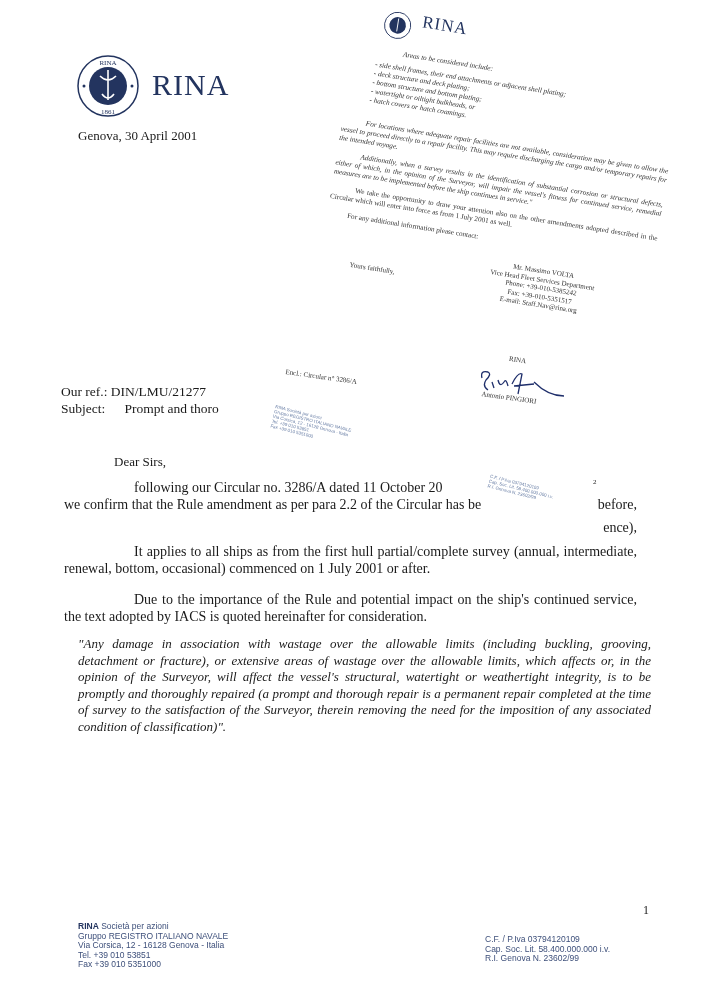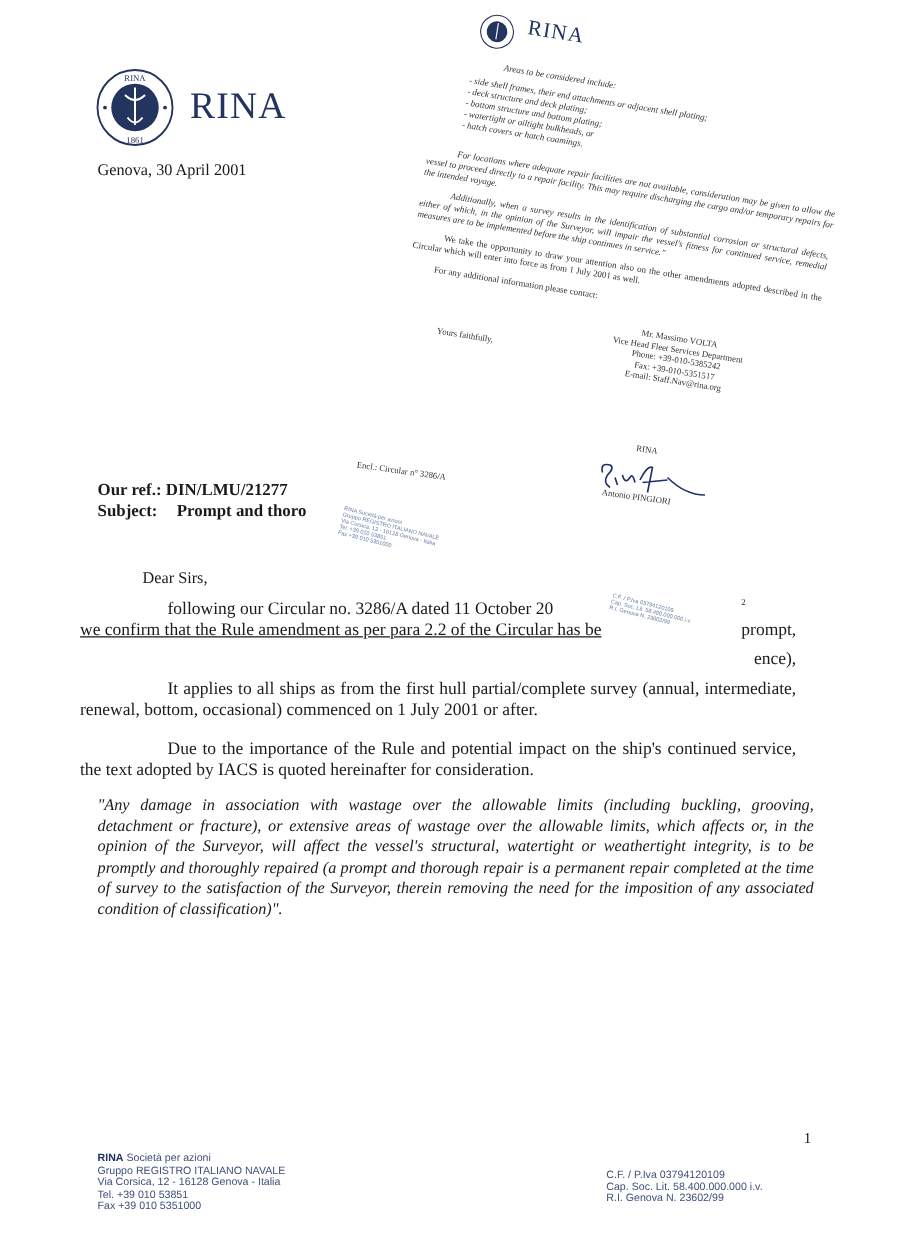--- a/index.html
+++ b/index.html
@@ -31,21 +31,21 @@
   .encl { left: 286px; top: 368px; font-size: 7px; transform: rotate(8deg); transform-origin: 0 0; color: #333; }
   .stamp1 { left: 276px; top: 404px; font-size: 4.5px; line-height: 5px; color: #6a7fa6; transform: rotate(14deg); transform-origin: 0 0; font-family: "Liberation Sans", sans-serif; }
   .stamp2 { left: 488px; top: 472px; font-size: 4.5px; line-height: 5px; color: #6a7fa6; transform: rotate(14deg); transform-origin: 0 0; font-family: "Liberation Sans", sans-serif; background: #fff; padding: 1px 3px; }
 
   
   .sig-rina { left: 509px; top: 356px; font-size: 7px; transform: rotate(8deg); color: #333; }
   .sig-scribble { left: 478px; top: 364px; width: 90px; height: 36px; }
   .sig-name { left: 482px; top: 390px; font-size: 7px; transform: rotate(8deg); transform-origin: 0 0; color: #333; }
 
   
-  .ref { left: 78px; top: 383px; font-size: 13.5px; font-weight: bold; line-height: 17px; }
+  .ref { left: 61px; top: 383px; font-size: 13.5px; font-weight: normal; line-height: 17px; }
   .subject-row span { display: inline-block; }
   .subj-label { width: 60px; }
 
   
   .salutation { left: 78px; top: 454px; font-size: 13px; margin-left: 36px; }
   .body-par { left: 64px; width: 573px; font-size: 14px; line-height: 16.5px; text-align: justify; }
   .p1 { top: 480px; }
   .p2 { top: 544px; }
   .p3 { top: 592px; }
   .quote { left: 78px; top: 636px; width: 573px; font-size: 13px; line-height: 16.5px; text-align: justify; font-style: italic; }
@@ -129,22 +129,22 @@
 </div>
 
 <div class="abs salutation">Dear Sirs,</div>
 
 <div class="abs body-par p1" style="height:50px;">
   <div style="position:relative;height:16.5px;">
     <span style="position:absolute;left:70px;">following our Circular no. 3286/A dated 11 October 20</span>
     <span style="position:absolute;right:0;margin-top:40px;">ence),</span>
   </div>
   <div style="position:relative;height:16.5px;">
-    <span style="position:absolute;left:0;text-decoration:underline;">we confirm that the Rule amendment as per para 2.2 of the Circular has be</span>
-    <span style="position:absolute;right:0;">prompt,</span>
+    <span style="position:absolute;left:0;">we confirm that the Rule amendment as per para 2.2 of the Circular has be</span>
+    <span style="position:absolute;right:0;">before,</span>
   </div>
 </div>
 
 <div class="abs stamp2">
   <div>C.F. / P.Iva 03794120109</div>
   <div>Cap. Soc. Lit. 58.400.000.000 i.v.</div>
   <div>R.I. Genova N. 23602/99</div>
 </div>
 <div class="abs" style="left:593px;top:478px;font-size:7px;">2</div>
 

